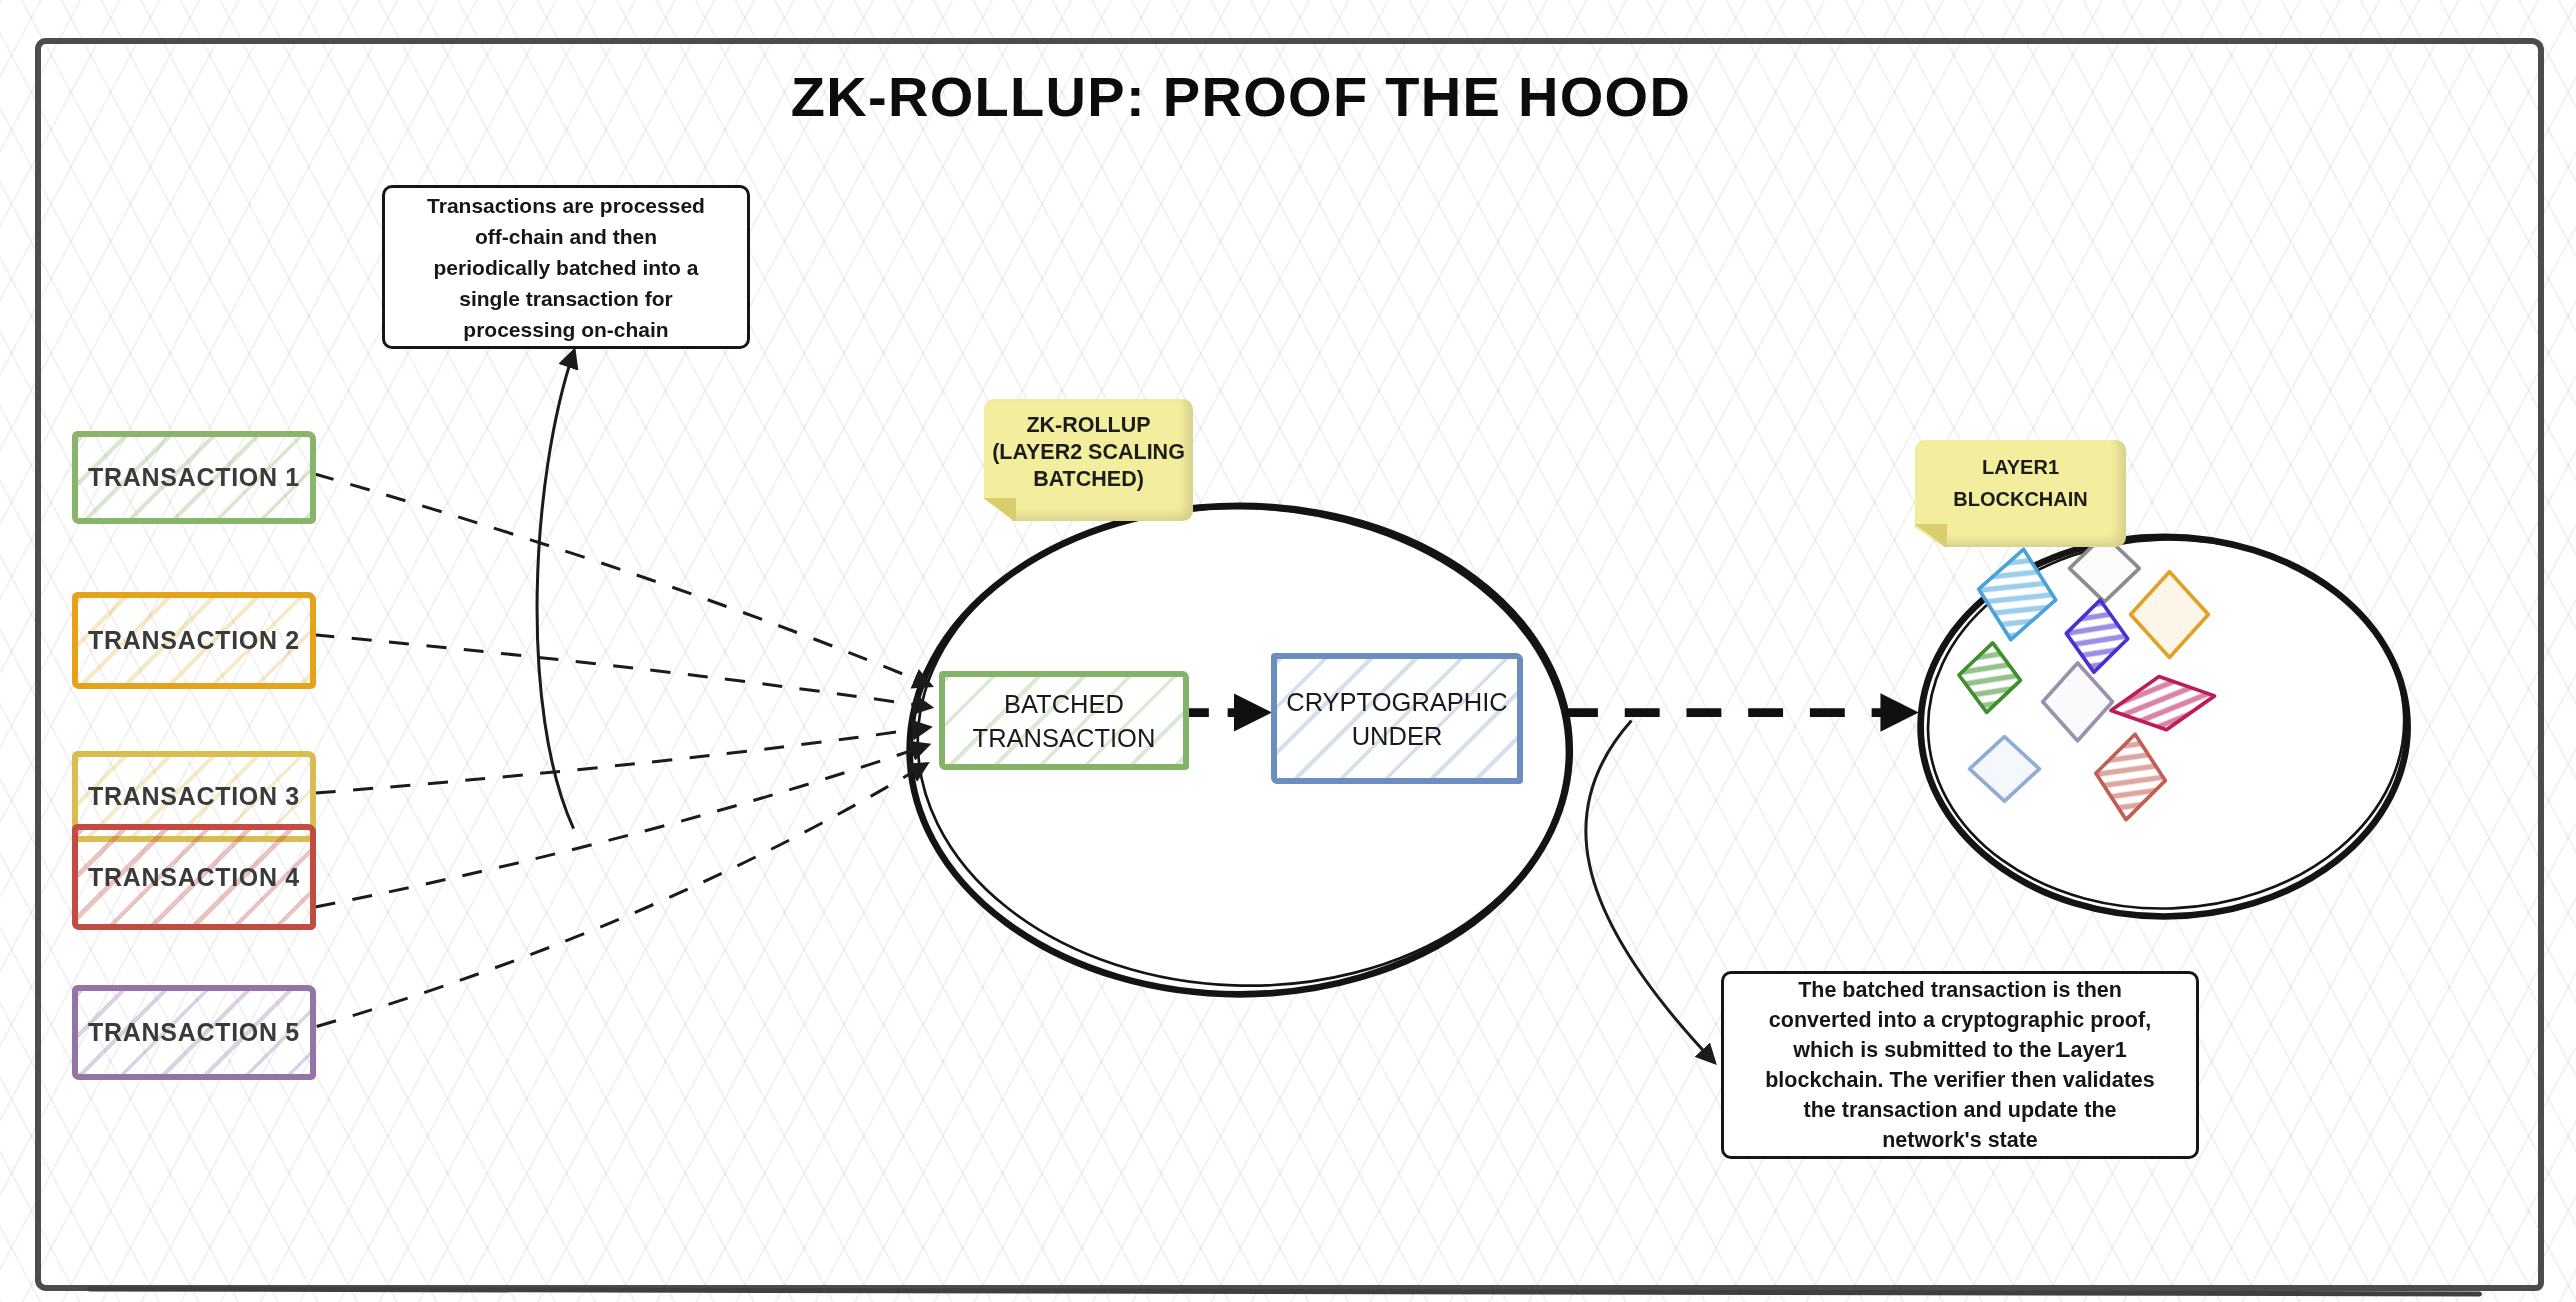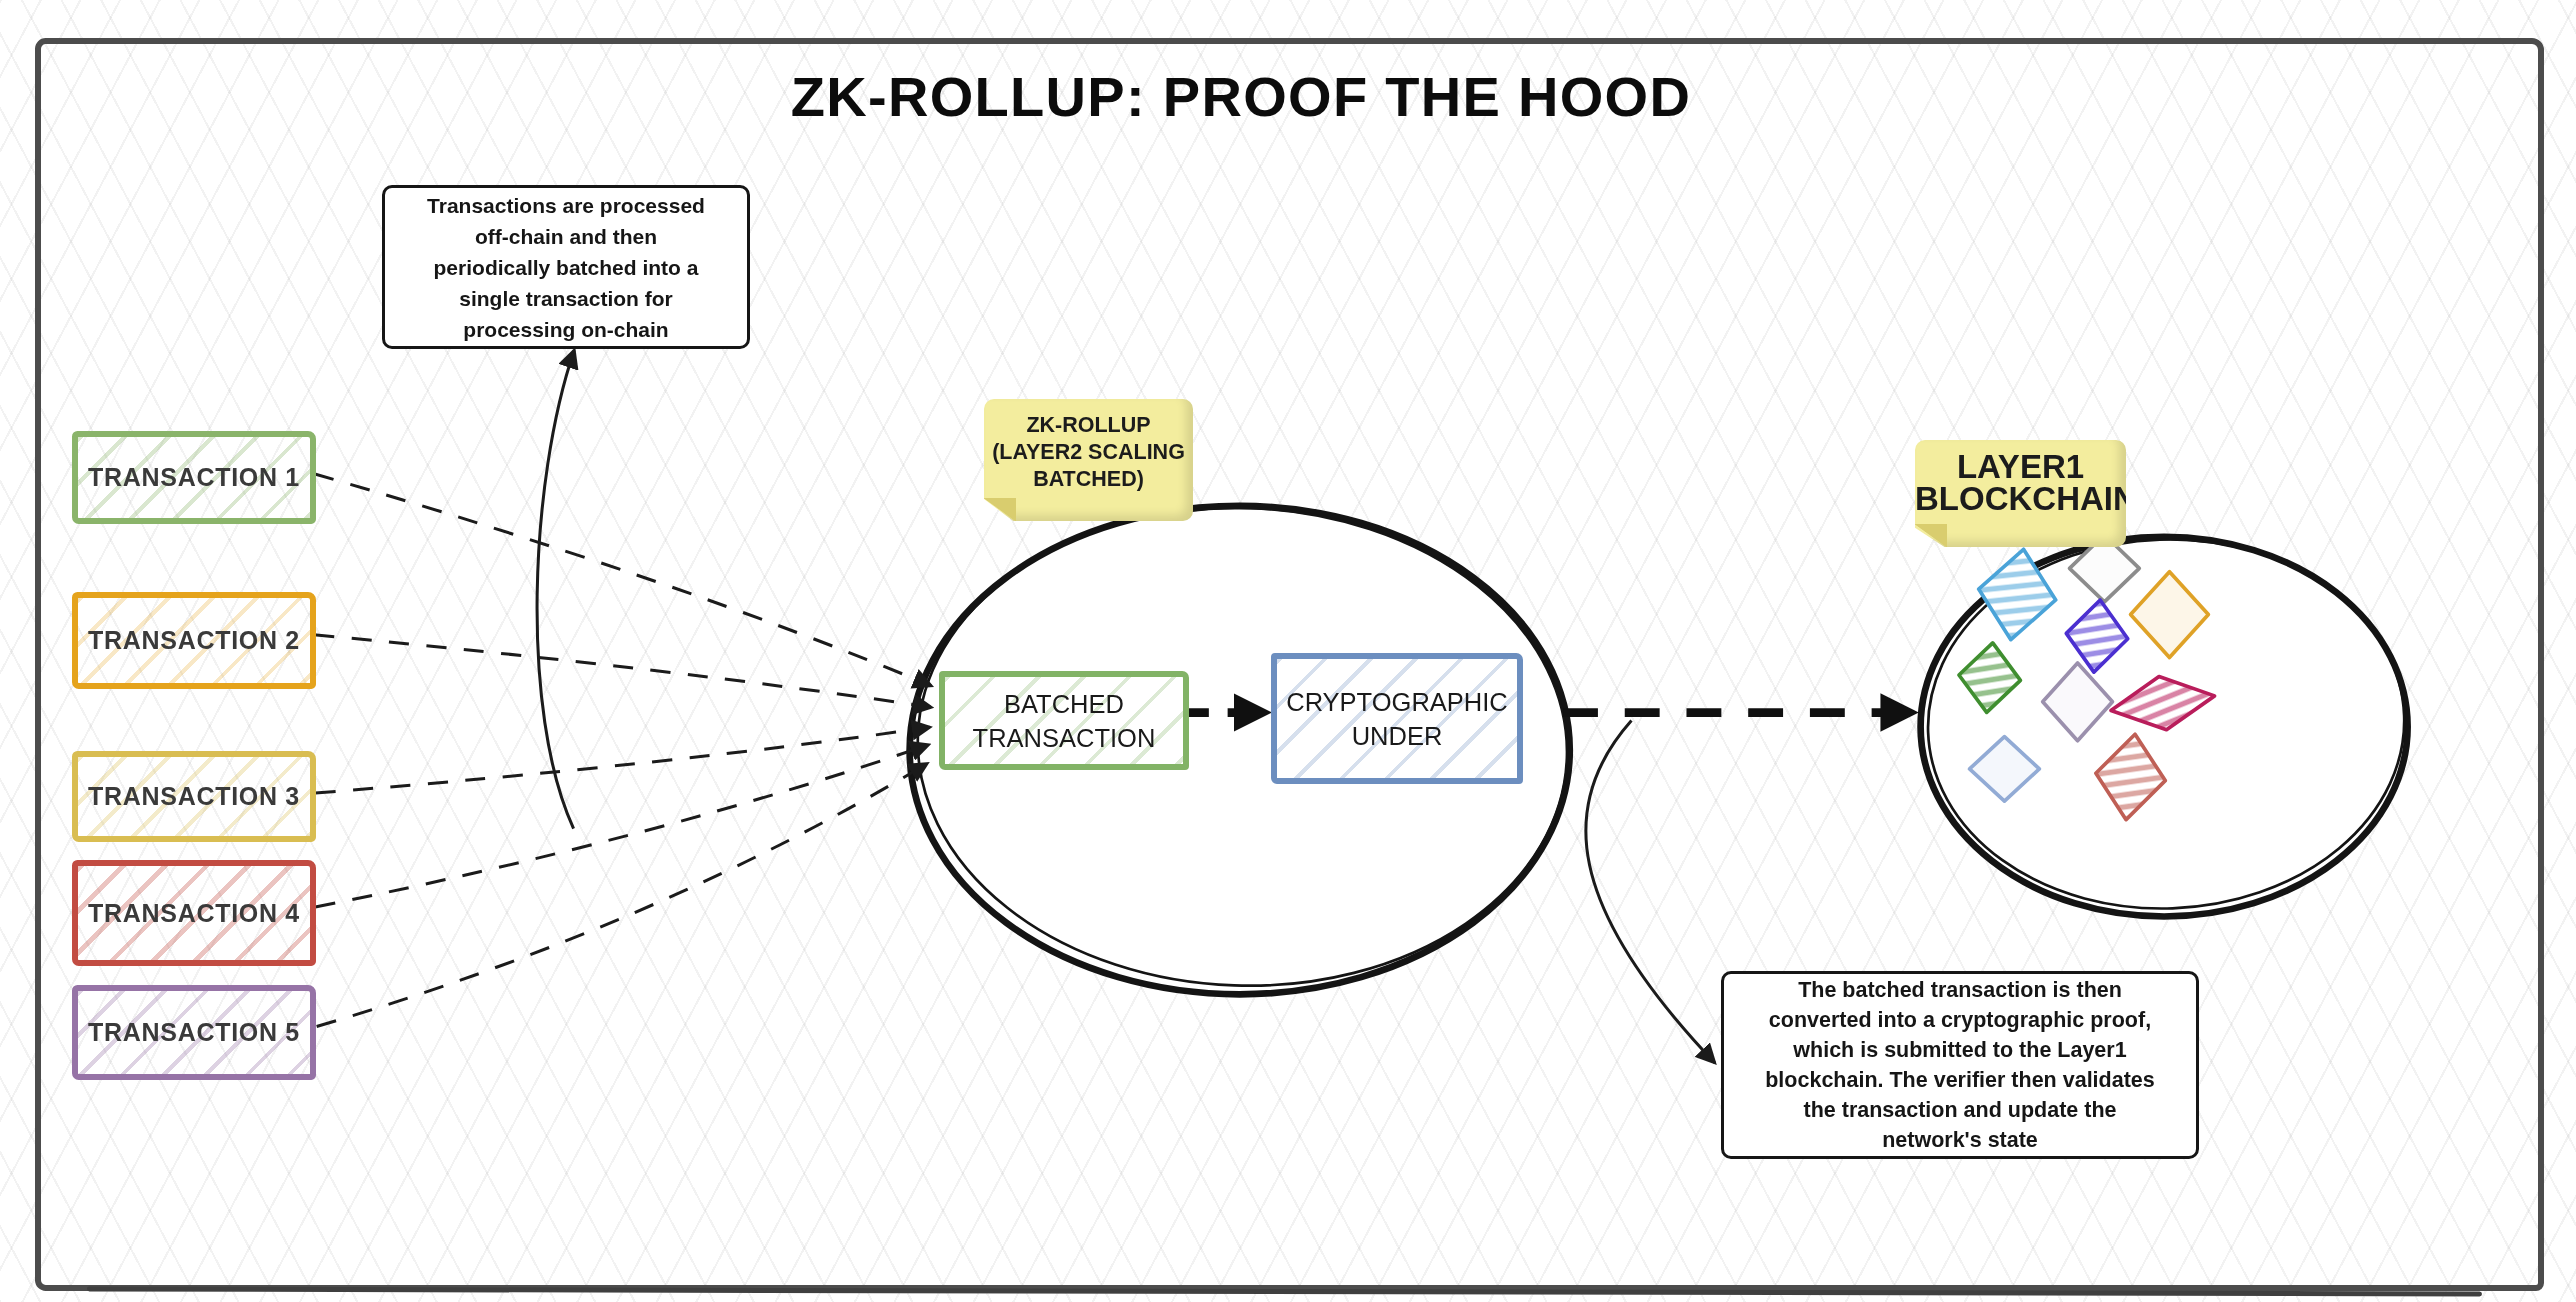--- a/index.html
+++ b/index.html
@@ -38,21 +38,21 @@
     display:flex;align-items:center;justify-content:center;
     font-size:25px;font-weight:bold;color:#3a3a3a;letter-spacing:0.7px;
     border-radius:5.4px 8px 4.7px 6.7px;
   }
   .txn-1{top:431px;height:81px;border:6.7px solid #8ab46a;
     background-image:repeating-linear-gradient(135deg, rgba(138,180,106,0.32) 0 4px, transparent 4px 31px);}
   .txn-2{top:592px;height:85px;border:6.7px solid #e5a31c;
     background-image:repeating-linear-gradient(135deg, rgba(229,163,28,0.25) 0 4px, transparent 4px 31px);}
   .txn-3{top:751px;height:79px;border:6.7px solid #d9bd51;
     background-image:repeating-linear-gradient(135deg, rgba(217,189,81,0.3) 0 4px, transparent 4px 31px);}
-  .txn-4{top:860px;height:94px;border:6.7px solid #c24c42;
+  .txn-4{top:824px;height:94px;border:6.7px solid #c24c42;
     background-image:repeating-linear-gradient(135deg, rgba(194,76,66,0.33) 0 4.7px, transparent 4.7px 29.5px);}
   .txn-5{top:985px;height:83px;border:6.7px solid #9673a6;
     background-image:repeating-linear-gradient(135deg, rgba(150,115,166,0.32) 0 4px, transparent 4px 29.5px);}
   .node{
     position:absolute;z-index:3;background:#ffffff;
     display:flex;align-items:center;justify-content:center;text-align:center;
     font-weight:normal;font-size:25.5px;line-height:34px;color:#1a1a1a;
     border-radius:4px 6.7px 4px 6px;
   }
   .node-batched{
@@ -67,21 +67,21 @@
     position:absolute;z-index:4;background:#f3ed9e;
     text-align:center;font-weight:bold;color:#1c1c1c;
     clip-path:polygon(0 0, 100% 0, 100% 100%, 14% 100%, 0 82%);
     box-shadow:inset -6.7px -5.4px 9.4px rgba(0,0,0,0.12);
   }
   .sticky::after{
     content:"";position:absolute;left:0;bottom:0;width:32px;height:23px;
     background:linear-gradient(to top right, transparent 48%, #d9cd6e 50%);
   }
   .sticky-rollup{left:984px;top:399px;width:209px;height:122px;font-size:21.5px;line-height:27px;padding-top:13.4px;box-sizing:border-box;}
-  .sticky-layer1{left:1915px;top:440px;width:211px;height:107px;font-size:33px;line-height:32px;padding-top:10.7px;box-sizing:border-box;}
+  .sticky-layer1{left:1915px;top:440px;width:211px;height:107px;font-size:20px;line-height:32px;padding-top:10.7px;box-sizing:border-box;}
   .overlay{position:absolute;left:0;top:0;width:2576px;height:1303px;z-index:2;}
 </style>
 </head>
 <body>
 
 <div class="frame"></div>
 <div class="frame-underline"></div>
 
 <h1 class="title">ZK-ROLLUP: PROOF THE HOOD</h1>
 

